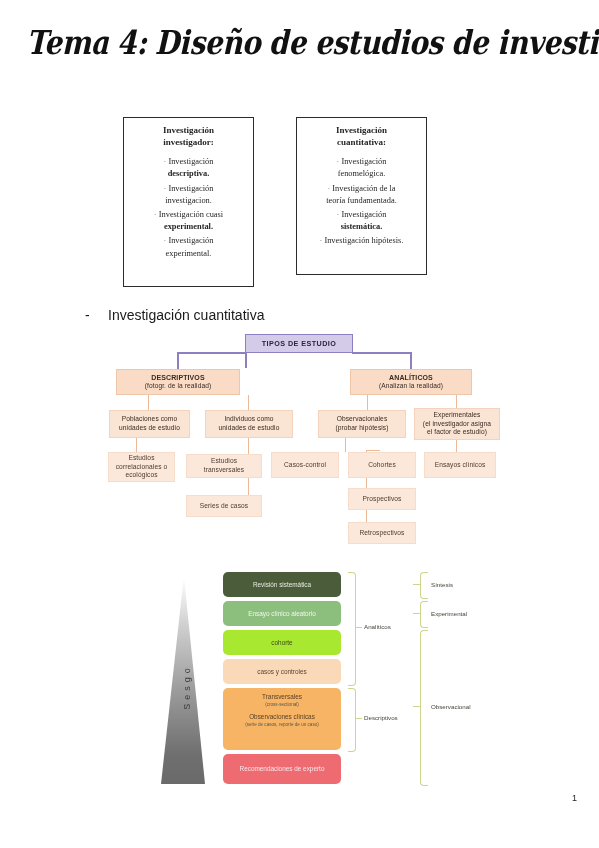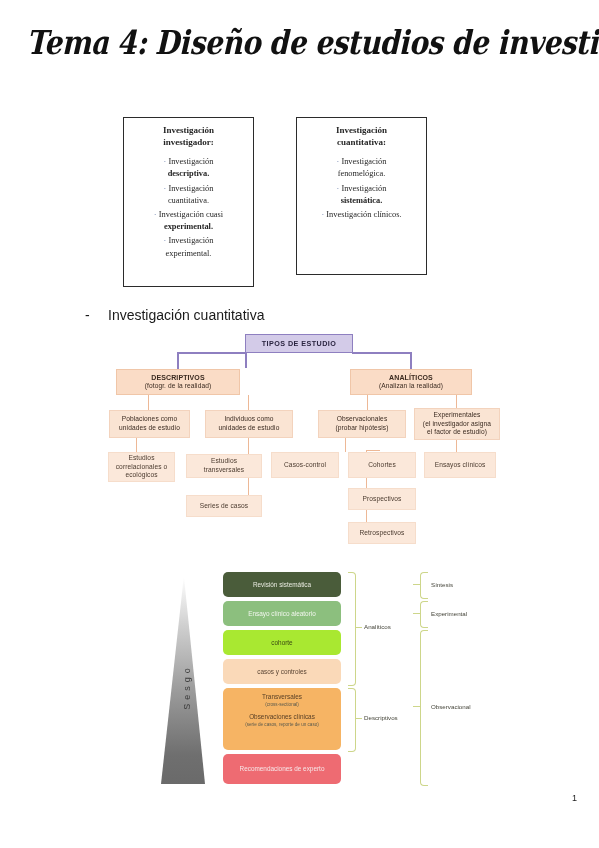--- a/index.html
+++ b/index.html
@@ -100,35 +100,36 @@
 
   <div class="boxwrap">
 
     <div class="cbox left">
       <div class="hd">
         <div>Investigación</div>
         <div>investigador:</div>
       </div>
       <ul>
         <li><span class="b">·</span> <span>Investigación</span><br><span class="strong">descriptiva.</span></li>
-        <li><span class="b">·</span> <span>Investigación</span><br><span>cuantitativa.</span></li>
+        <li><span class="b">·</span> <span>Investigación</span><br><span>investigacion.</span></li>
         <li><span class="b">·</span> <span>Investigación cuasi</span><br><span class="strong">experimental.</span></li>
         <li><span class="b">·</span> <span>Investigación</span><br><span>experimental.</span></li>
       </ul>
     </div>
 
     <div class="cbox right">
       <div class="hd">
         <div>Investigación</div>
         <div>cuantitativa:</div>
       </div>
       <ul>
         <li><span class="b">·</span> <span>Investigación</span><br><span>fenomelógica.</span></li>
+        <li><span class="b">·</span> <span>Investigación de la</span><br><span>teoría fundamentada.</span></li>
         <li><span class="b">·</span> <span>Investigación</span><br><span class="strong">sistemática.</span></li>
-        <li><span class="b">·</span> <span>Investigación clínicos.</span></li>
+        <li><span class="b">·</span> <span>Investigación hipótesis.</span></li>
       </ul>
     </div>
   </div>
 
   <div class="sub-bullet">
     <span class="dash">-</span><span>Investigación cuantitativa</span>
   </div>
 
   <div class="flow">
 

